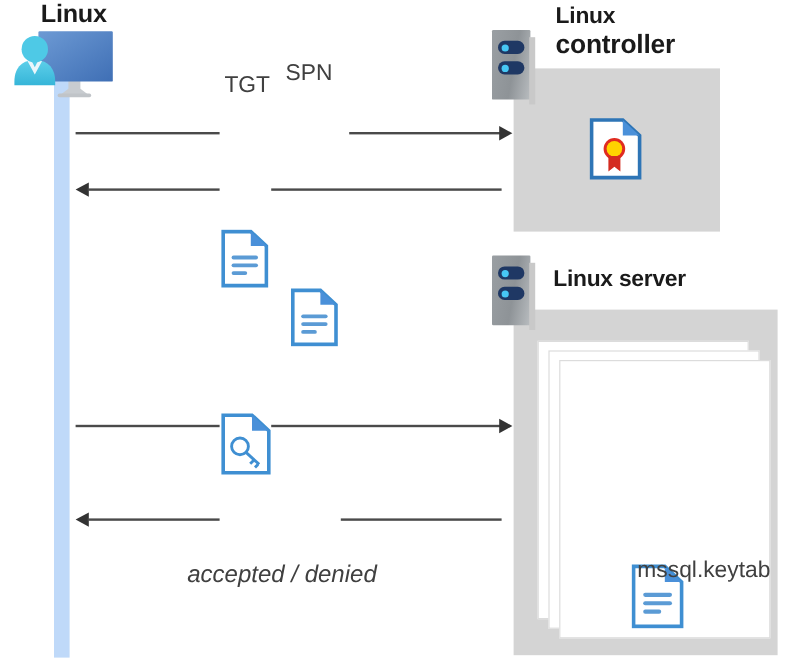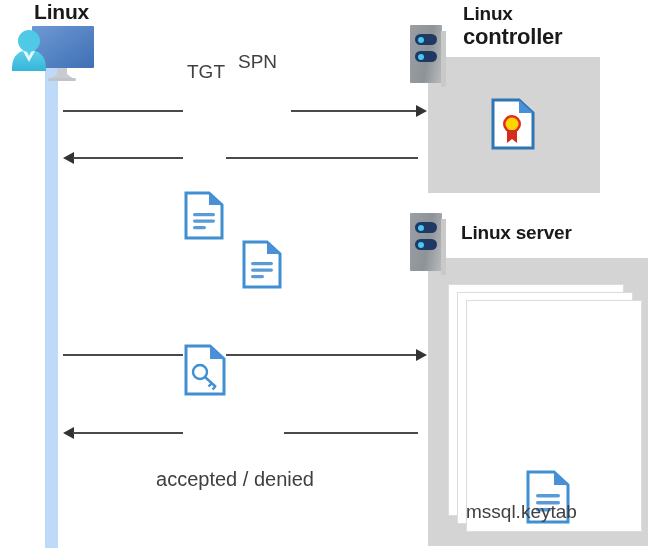--- a/index.html
+++ b/index.html
@@ -120,21 +120,21 @@
   <div class="abs doc" style="left:526px;top:418px;width:44px;height:54px;">
     <svg width="44" height="54" viewBox="0 0 44 54">
       <path d="M2 2 H28 L42 15 V52 H2 Z" fill="#ffffff" stroke="#3f8fd2" stroke-width="3"></path>
       <path d="M28 2 L42 15 H28 Z" fill="#4a90d9"></path>
       <rect x="10" y="24" width="24" height="3.4" rx="1.7" fill="#5b9bd5"></rect>
       <rect x="10" y="31" width="24" height="3.4" rx="1.7" fill="#5b9bd5"></rect>
       <rect x="10" y="38" width="15" height="3.4" rx="1.7" fill="#5b9bd5"></rect>
     </svg>
   </div>
 
-  <div class="abs lbl" style="left:466px;top:500px;width:176px;font-size:19px;line-height:23px;text-align:left;">mssql.keytab</div>
+  <div class="abs lbl" style="left:466px;top:464px;width:176px;font-size:19px;line-height:23px;text-align:right;">mssql.keytab</div>
 
   <div class="abs lbl" style="left:182px;top:51px;width:48px;font-size:19px;line-height:22px;text-align:center;margin-top:10px;">TGT</div>
   <div class="abs lbl" style="left:238px;top:51px;width:52px;font-size:19px;line-height:22px;">SPN</div>
 
   <div class="abs arrow-line" style="left:63px;top:110px;width:120px;"></div>
   <div class="abs arrow-line" style="left:291px;top:110px;width:127px;"></div>
   <div class="abs arrow-head head-right" style="left:416px;top:105px;"></div>
 
   <div class="abs doc" style="left:184px;top:85px;width:40px;height:49px;">
     <svg width="40" height="49" viewBox="0 0 40 49">
@@ -174,15 +174,15 @@
   </div>
 
   <div class="abs arrow-line" style="left:63px;top:354px;width:120px;"></div>
   <div class="abs arrow-line" style="left:226px;top:354px;width:192px;"></div>
   <div class="abs arrow-head head-right" style="left:416px;top:349px;"></div>
 
   <div class="abs arrow-head head-left" style="left:63px;top:427px;"></div>
   <div class="abs arrow-line" style="left:73px;top:432px;width:110px;"></div>
   <div class="abs arrow-line" style="left:284px;top:432px;width:134px;"></div>
 
-  <div class="abs lbl" style="left:100px;top:467px;width:270px;font-size:20px;line-height:24px;text-align:center;">accepted / denied</div>
+  <div class="abs lbl" style="left:100px;top:467px;width:270px;font-size:20px;line-height:24px;text-align:center;font-style:italic;">accepted / denied</div>
 
 </div>
 
 </body></html>

